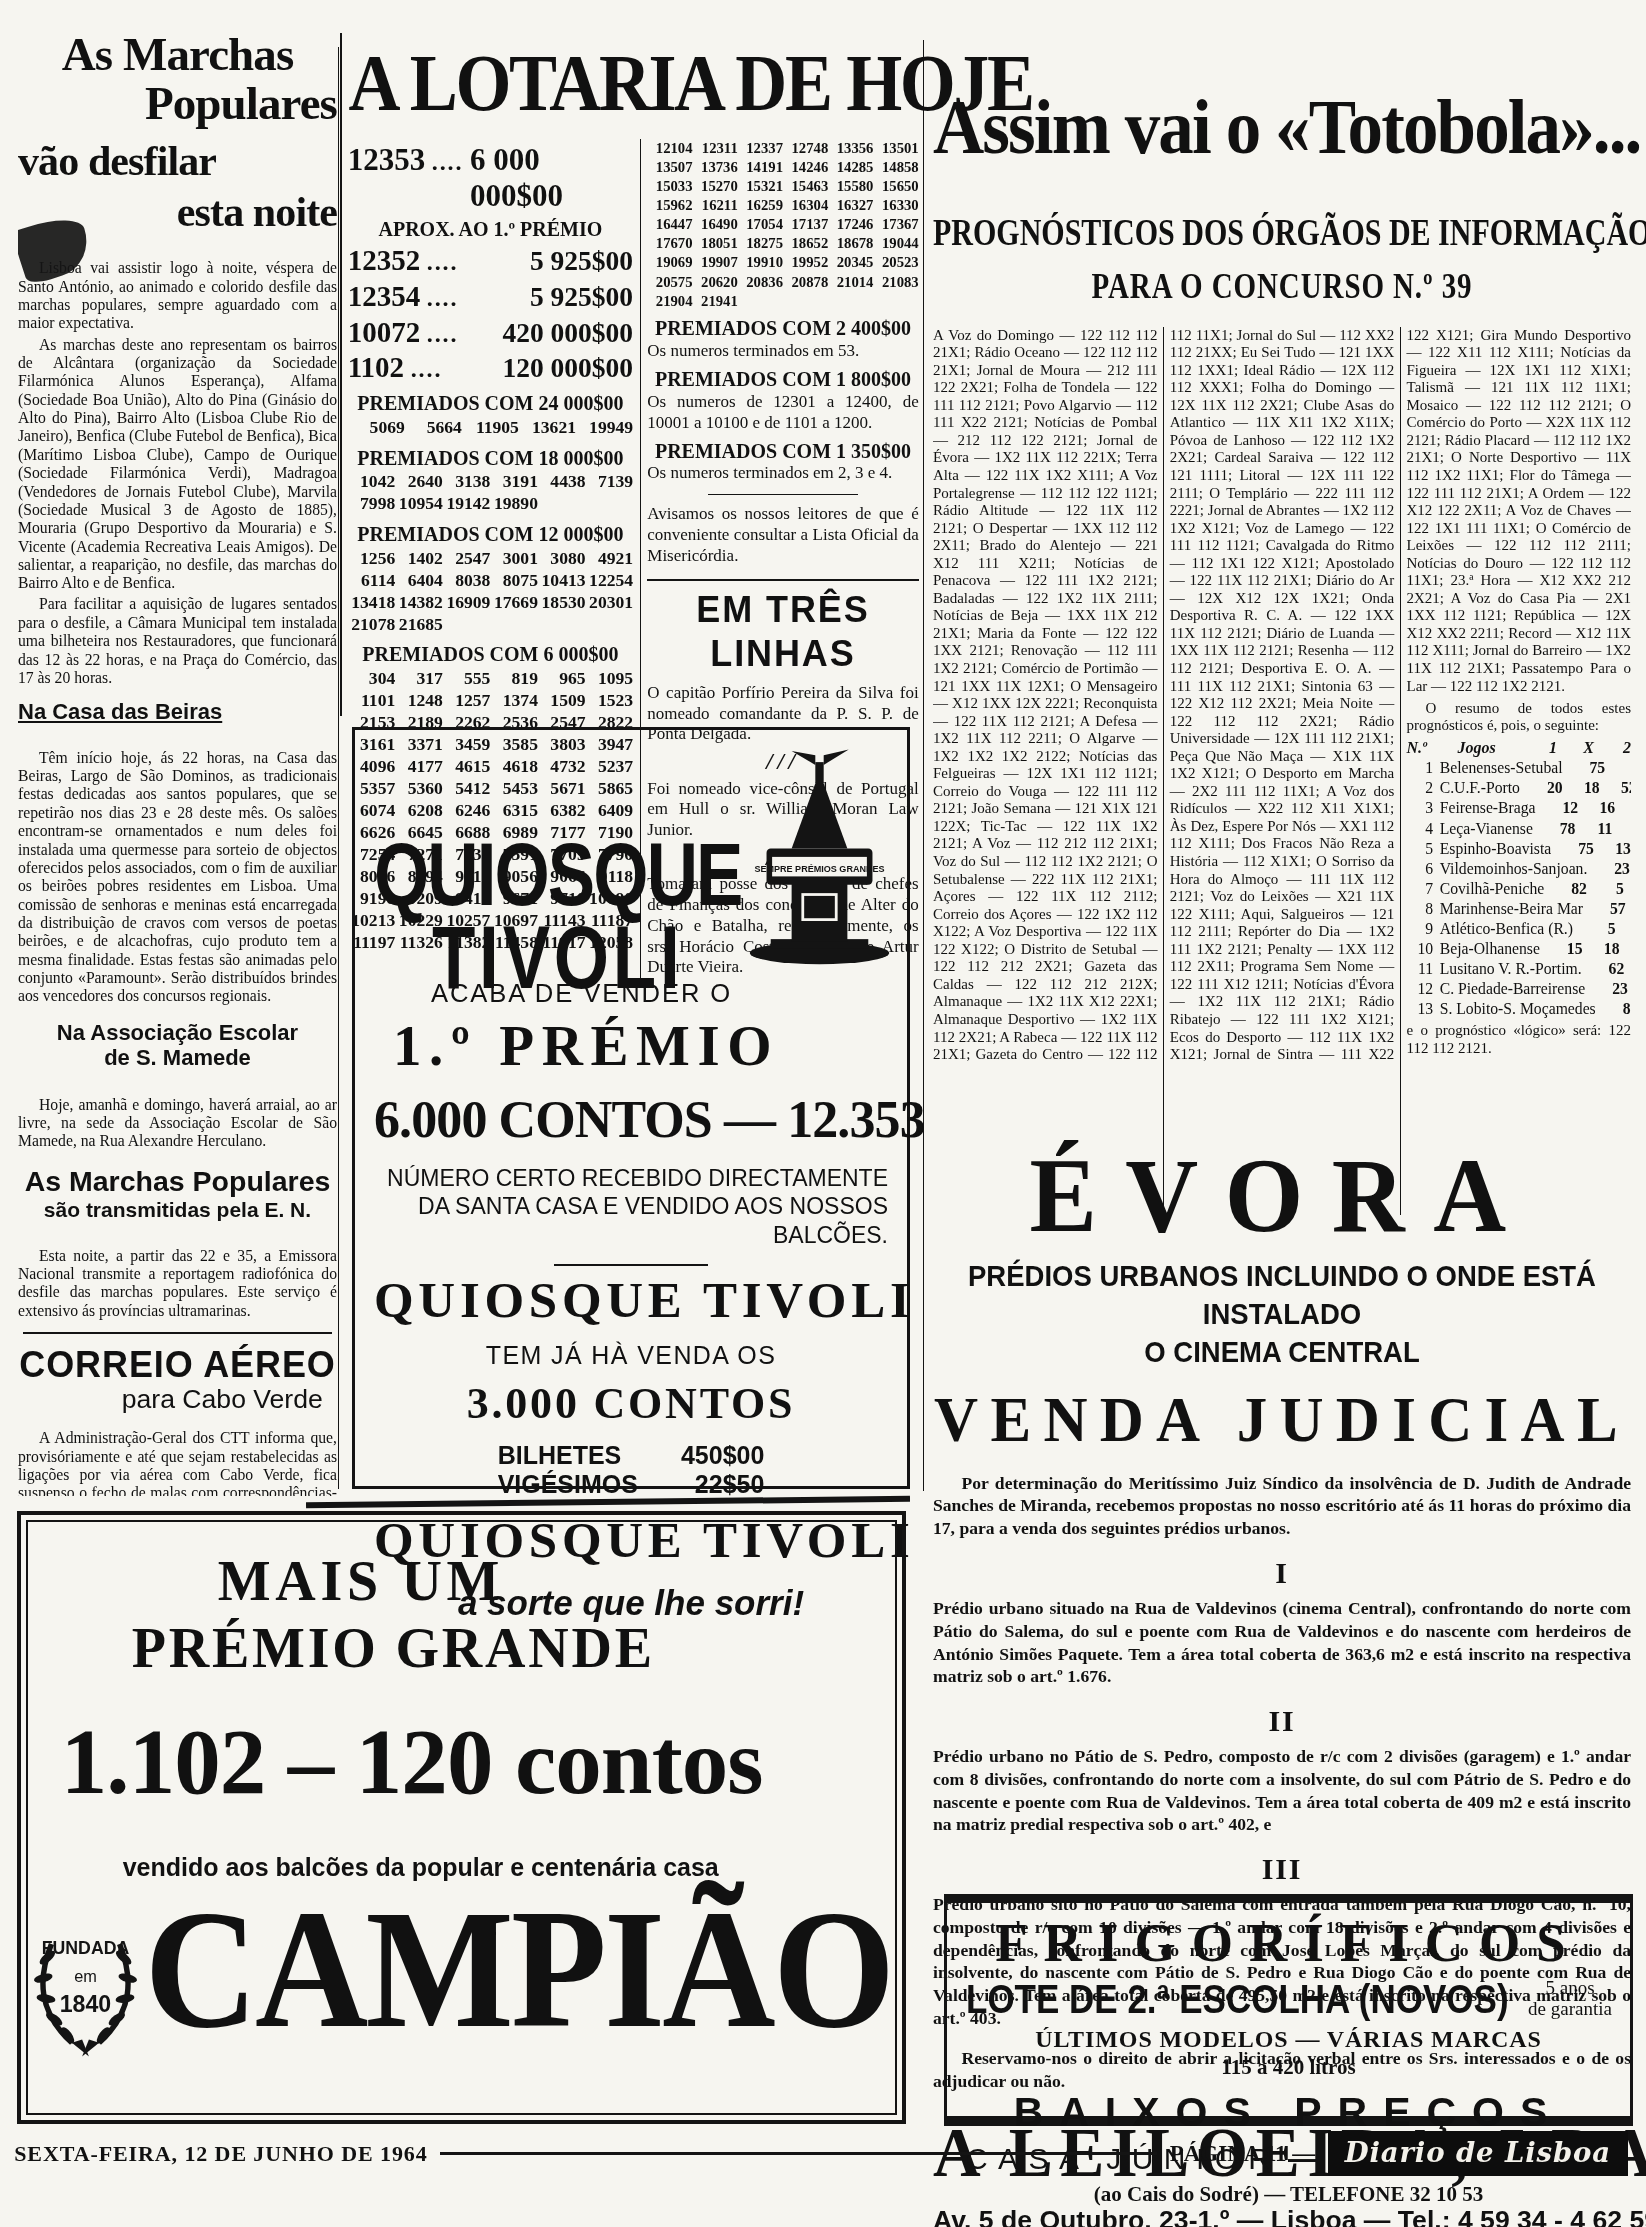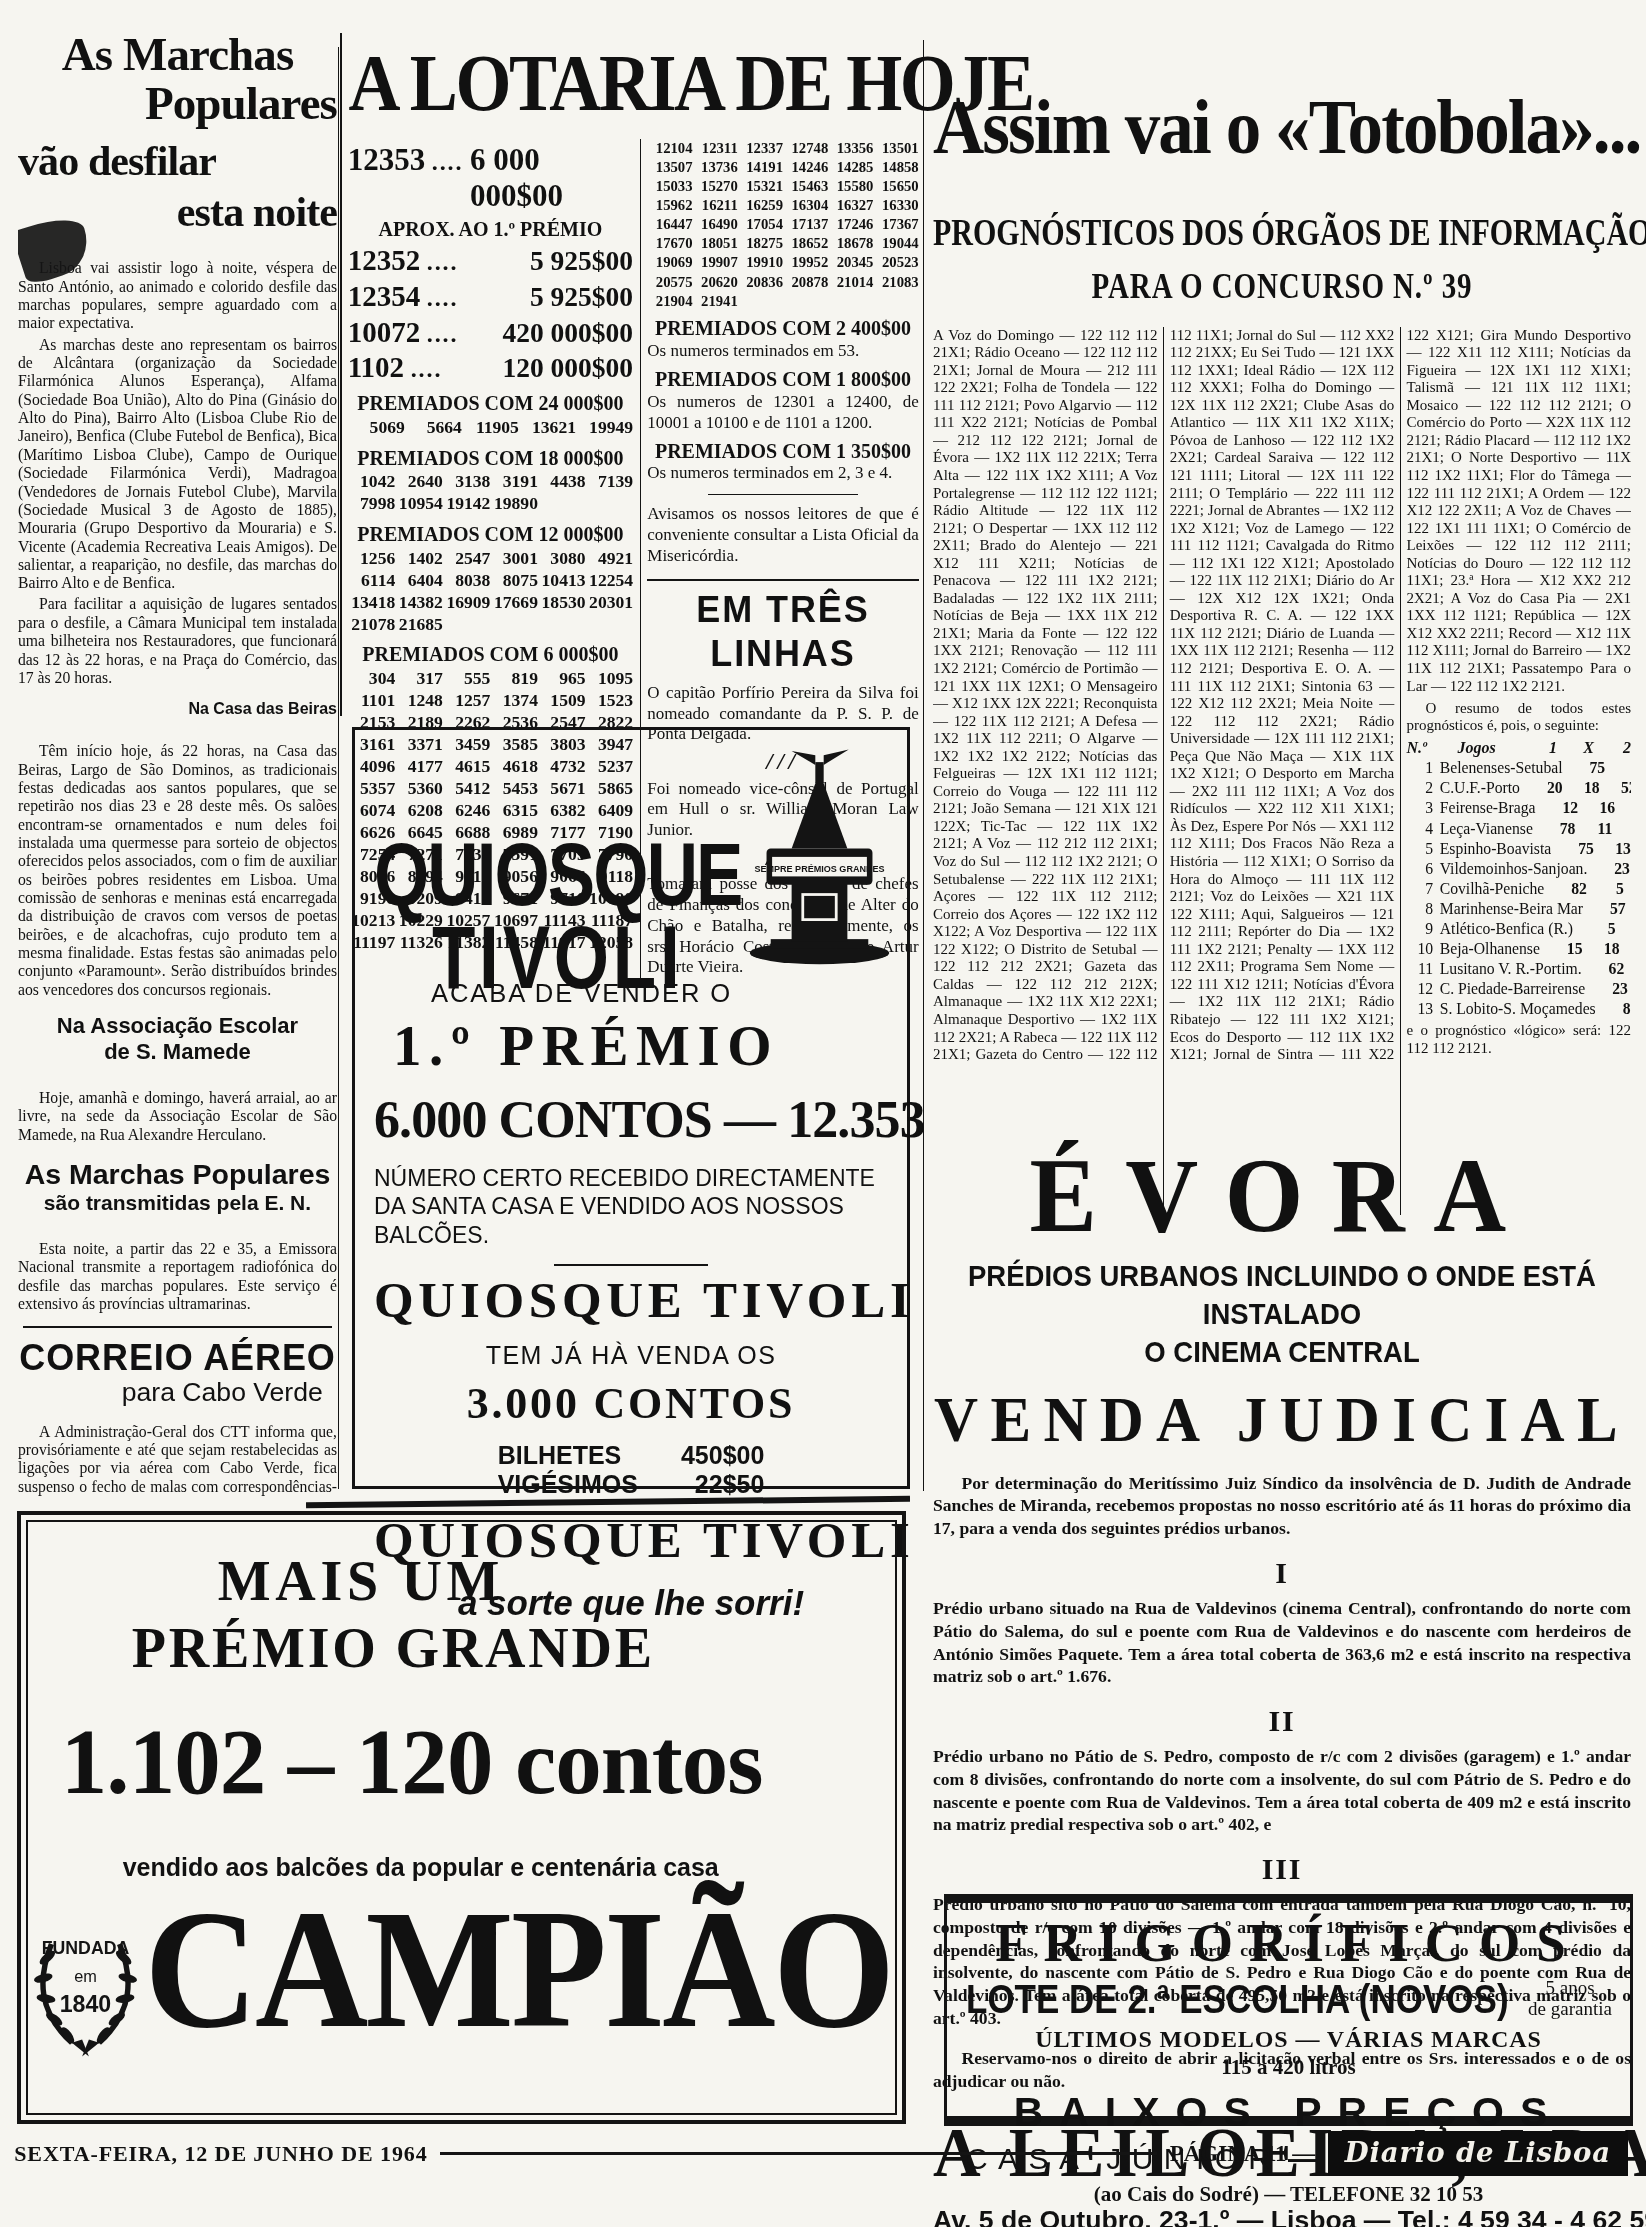--- a/index.html
+++ b/index.html
@@ -13,22 +13,22 @@
   .left-col{position:absolute;left:18px;top:30px;width:319px;height:1466px;overflow:hidden;}
   .lc-head{font-weight:bold;line-height:1.04;letter-spacing:-0.9px;}
   .lc-head .l1{font-size:47px;text-align:center;}
   .lc-head .l2{font-size:47px;text-align:right;}
   .lc-head .l3{font-size:42px;margin-top:12.3px;}
   .lc-head .l4{font-size:42px;text-align:right;margin-top:7px;}
   .smudge{position:absolute;left:0px;top:190px;width:71px;height:57px;background:#151515;
           border-radius:10% 90% 60% 40%/60% 40% 80% 20%;transform:rotate(-18deg);opacity:.92;}
   .lc-body{margin-top:25px;font-size:15.7px;line-height:1.17;}
   .lc-body p{margin:0 0 2.8px 0;text-indent:21px;}
-  .lc-sub{font-family:"Liberation Sans",sans-serif;font-weight:bold;text-align:right;
-          font-size:16px;margin:12.3px 0 4.7px 0;line-height:1.1;}
+  .lc-sub{font-family:"Liberation Sans",sans-serif;font-weight:bold;text-align:left;
+          font-size:22px;margin:12.3px 0 4.7px 0;line-height:1.1;text-decoration:underline;}
   .lc-sub2{font-family:"Liberation Sans",sans-serif;font-weight:bold;text-align:center;line-height:1.15;margin:14.2px 0 5.7px 0;}
   .lc-sub2 .t1{font-size:28.5px;}
   .lc-sub2 .t2{font-size:21px;}
   .lc-rule{border:none;border-top:2.4px solid #141414;margin:12.3px 4.7px 9.5px 4.7px;}
   .correio .t1{font-family:"Liberation Sans",sans-serif;font-weight:bold;font-size:36px;text-align:center;letter-spacing:0.9px;}
   .correio .t2{font-family:"Liberation Sans",sans-serif;font-size:26.6px;text-align:right;padding-right:14.2px;margin-top:-1.9px;}
 
   
   .lottery{position:absolute;left:340px;top:33px;width:580px;height:683px;border-left:2.4px solid #141414;
            padding-left:5.7px;box-sizing:border-box;}
@@ -64,21 +64,21 @@
           box-sizing:border-box;padding:14.2px 19px;text-align:center;}
   .tiv-row{display:flex;align-items:flex-end;}
   .tiv-name{flex:1;font-family:"Liberation Sans",sans-serif;font-weight:bold;line-height:.95;
             transform:scaleY(1.25);transform-origin:top center;margin-top:19px;}
   .tiv-name .q{font-size:71px;letter-spacing:-1.9px;}
   .tiv-name .t{font-size:71px;letter-spacing:3.8px;}
   .kiosk{width:157px;height:223px;flex:none;}
   .tiv-acaba{font-family:"Liberation Sans",sans-serif;font-size:25.6px;letter-spacing:1.9px;margin-top:12.3px;text-align:left;padding-left:57px;}
   .tiv-premio{font-size:57px;font-weight:bold;letter-spacing:7.6px;text-align:left;padding-left:19px;margin-top:4.7px;}
   .tiv-contos{font-size:52px;font-weight:bold;white-space:nowrap;margin-top:12.3px;letter-spacing:-0.9px;}
-  .tiv-par{font-family:"Liberation Sans",sans-serif;font-size:23px;line-height:1.25;text-align:left;margin-top:14.2px;}
+  .tiv-par{font-family:"Liberation Sans",sans-serif;font-size:23px;line-height:1.25;text-align:right;margin-top:14.2px;}
   .tiv-rule{width:30%;margin:14.2px auto 4.7px auto;border:none;border-top:2.4px solid #141414;}
   .tiv-big{font-size:51px;font-weight:bold;letter-spacing:4.7px;white-space:nowrap;}
   .tiv-tem{font-family:"Liberation Sans",sans-serif;font-size:25px;letter-spacing:1.4px;margin-top:12.3px;}
   .tiv-3000{font-size:44px;font-weight:bold;letter-spacing:2.8px;margin-top:7.6px;}
   .tiv-sjoao{font-size:39px;font-weight:bold;letter-spacing:0.9px;margin-top:5.7px;}
   .tiv-prices{display:flex;justify-content:center;gap:43px;font-family:"Liberation Sans",sans-serif;
               font-weight:bold;font-size:25px;margin-top:12.3px;}
   .tiv-sorte{font-size:35px;font-weight:bold;font-style:italic;font-family:"Liberation Sans",sans-serif;margin-top:13.3px;}
 
   

